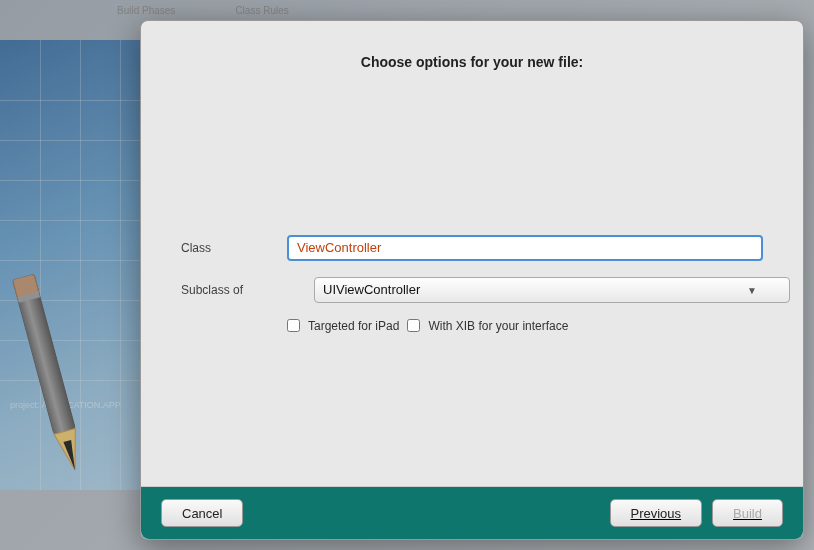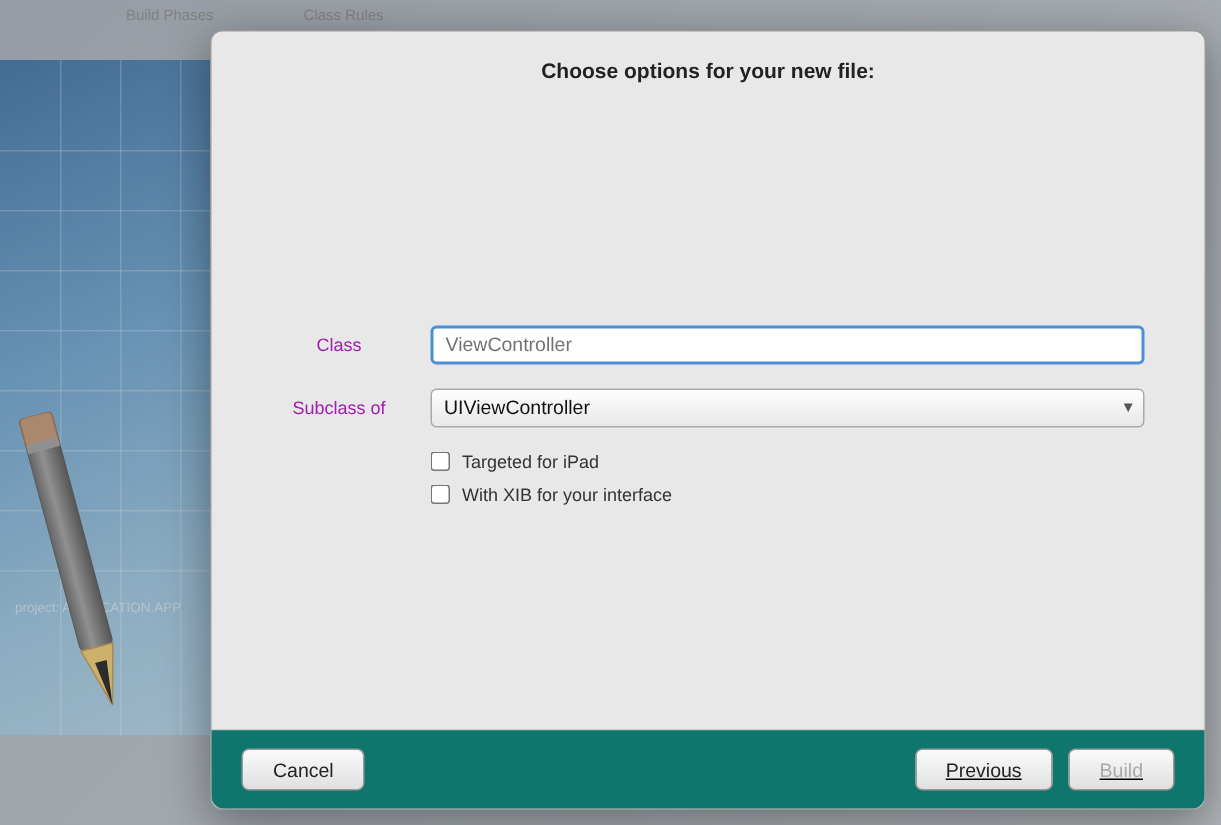--- a/index.html
+++ b/index.html
@@ -80,21 +80,21 @@
       background: #e8e8e8;
       border: 1px solid #999;
       border-radius: 8px;
       box-shadow: 0 8px 32px rgba(0,0,0,0.4);
       z-index: 20;
       display: flex;
       flex-direction: column;
     }
 
     .modal-header {
-      padding: 18px 20px 10px;
+      padding: 32px 20px 10px;
       text-align: center;
     }
 
     .modal-title {
       font-size: 14px;
       font-weight: 600;
       color: #222;
     }
 
     .modal-body {
@@ -107,34 +107,34 @@
     }
 
     .form-row {
       display: flex;
       align-items: center;
       gap: 16px;
     }
 
     .form-label {
       width: 90px;
-      text-align: center;
+      text-align: left;
       font-size: 12px;
-      color: #a21caf;
+      color: #404040;
       font-weight: 500;
     }
 
     .form-input {
       flex: 1;
       height: 26px;
       border: 2px solid #4a90d9;
       border-radius: 4px;
       padding: 0 8px;
       font-size: 13px;
-      color: #737373;
+      color: #c2410c;
       background: white;
       outline: none;
     }
 
     .form-select-wrapper {
       flex: 1;
       position: relative;
       height: 26px;
     }
 
@@ -144,36 +144,37 @@
       border: 1px solid #aaa;
       border-radius: 4px;
       padding: 0 28px 0 8px;
       font-size: 13px;
       color: #111;
       background: linear-gradient(to bottom, #fefefe, #e8e8e8);
       appearance: none;
       -webkit-appearance: none;
       cursor: pointer;
       outline: none;
+      margin-left: 27px;
     }
 
     .select-arrow {
       position: absolute;
       right: 6px;
       top: 50%;
       transform: translateY(-50%);
       pointer-events: none;
       font-size: 10px;
       color: #555;
     }
 
     .checkboxes-area {
       margin-left: 106px;
       display: flex;
-      flex-direction: column;
+      flex-direction: row;
       gap: 8px;
     }
 
     .checkbox-row {
       display: flex;
       align-items: center;
       gap: 8px;
       font-size: 12px;
       color: #333;
     }
@@ -222,21 +223,21 @@
 
     
     .ide-tabs {
       position: absolute;
       top: 5px;
       left: 0;
       right: 0;
       height: 22px;
       display: flex;
       gap: 60px;
-      padding-left: 84px;
+      padding-left: 117px;
       z-index: 0;
     }
 
     .ide-tab-text {
       font-size: 10px;
       color: #999;
       white-space: nowrap;
     }
 
     .ide-sidebar-label {

